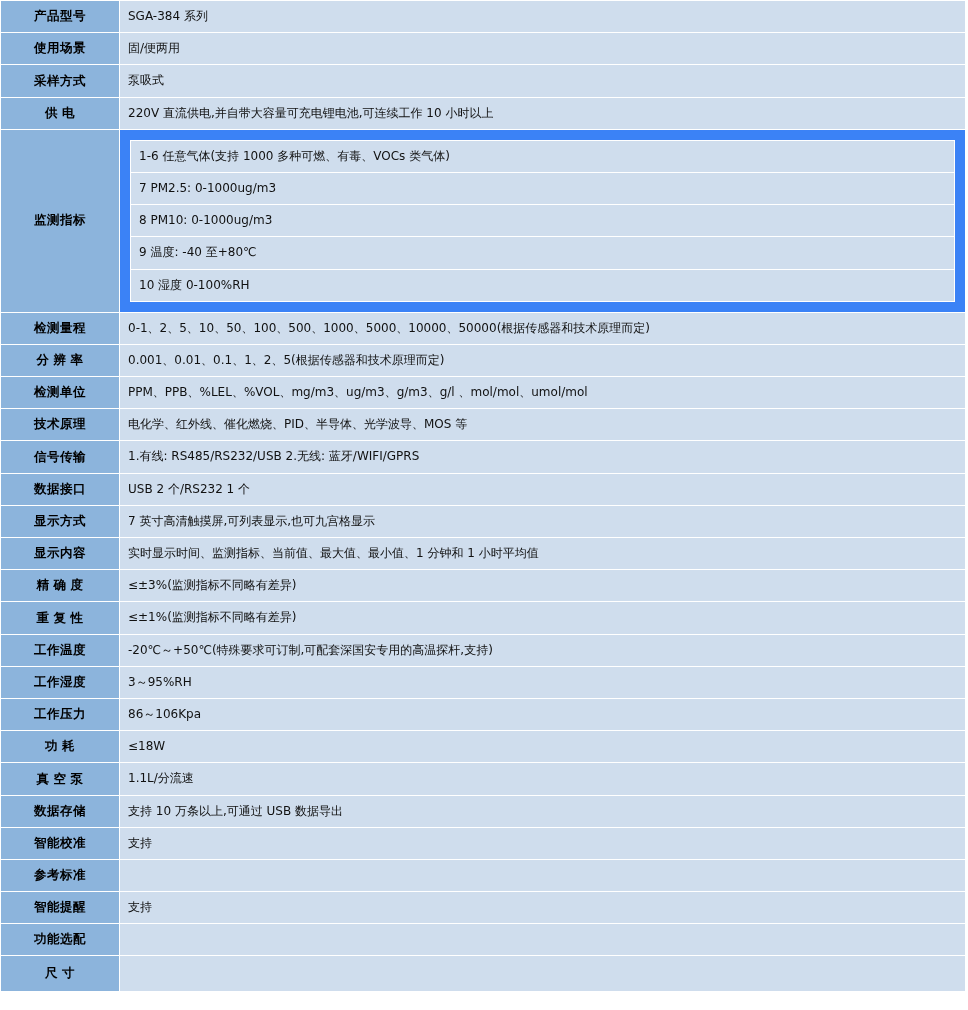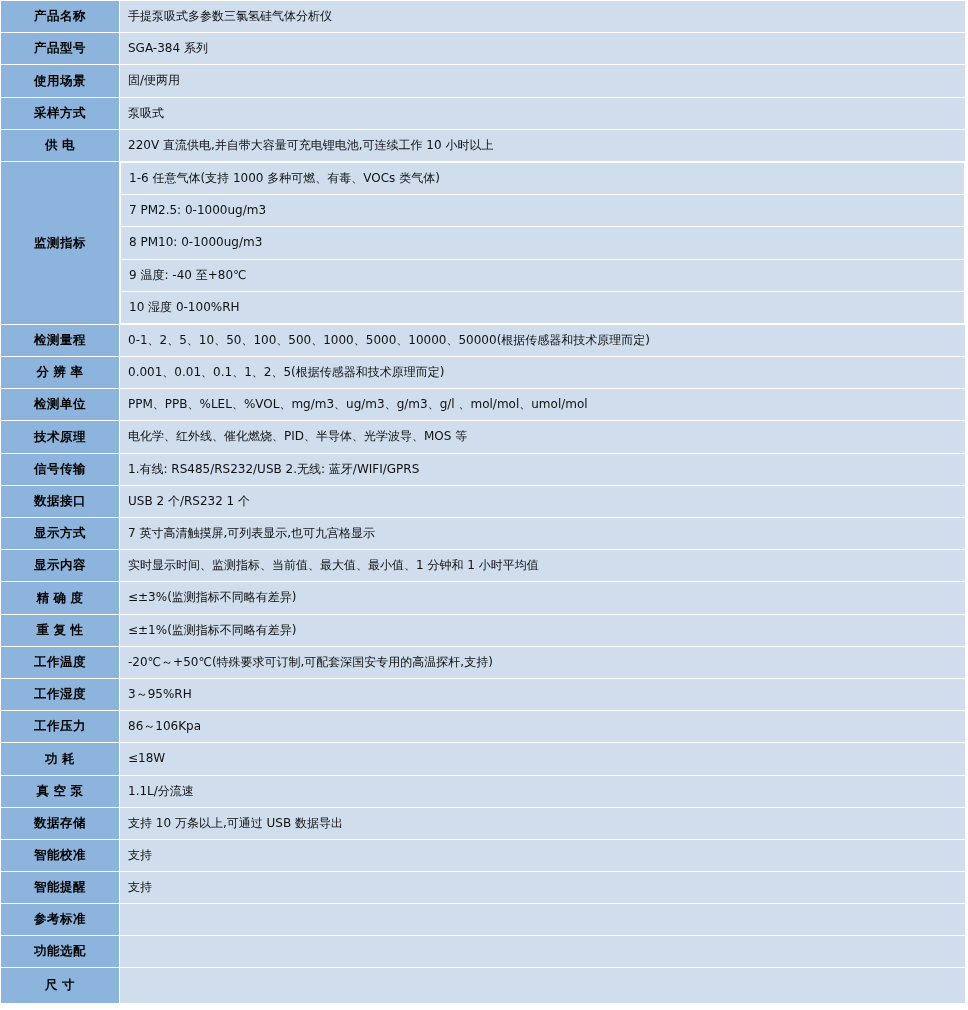--- a/index.html
+++ b/index.html
@@ -71,42 +71,38 @@
     display: inline-block;
     width: 20px;
   }
 </style>
 </head>
 <body>
 
 <table class="spec">
   <tbody>
     <tr>
-      <td class="label">产品名称</td>
-      <td class="value">手提泵吸式多参数三氯氢硅气体分析仪</td>
-    </tr>
-    <tr>
       <td class="label">产品型号</td>
       <td class="value">SGA-384 系列</td>
     </tr>
     <tr>
       <td class="label">使用场景</td>
       <td class="value">固/便两用</td>
     </tr>
     <tr>
       <td class="label">采样方式</td>
       <td class="value">泵吸式</td>
     </tr>
     <tr>
       <td class="label">供    电</td>
       <td class="value">220V 直流供电,并自带大容量可充电锂电池,可连续工作 10 小时以上</td>
     </tr>
     <tr>
       <td class="label">监测指标</td>
-      <td style="padding:0;background:#5eead4;">
+      <td style="padding:10px;background:#3b82f6;">
         <table class="sub-table">
           <tbody>
             <tr>
               <td>1-6 任意气体(支持 1000 多种可燃、有毒、VOCs 类气体)</td>
             </tr>
             <tr>
               <td>7 PM2.5: 0-1000ug/m3</td>
             </tr>
             <tr>
               <td>8 PM10: 0-1000ug/m3</td>
@@ -183,26 +179,26 @@
     </tr>
     <tr>
       <td class="label">数据存储</td>
       <td class="value">支持 10 万条以上,可通过 USB 数据导出</td>
     </tr>
     <tr>
       <td class="label">智能校准</td>
       <td class="value">支持</td>
     </tr>
     <tr>
+      <td class="label">参考标准</td>
+      <td class="value"></td>
+    </tr>
+    <tr>
       <td class="label">智能提醒</td>
       <td class="value">支持</td>
-    </tr>
-    <tr>
-      <td class="label">参考标准</td>
-      <td class="value"></td>
     </tr>
     <tr>
       <td class="label">功能选配</td>
       <td class="value tall multiline std-list">
         <div></div>
         <div></div>
         <div></div>
         <div></div>
         <div></div>
         <div></div>

